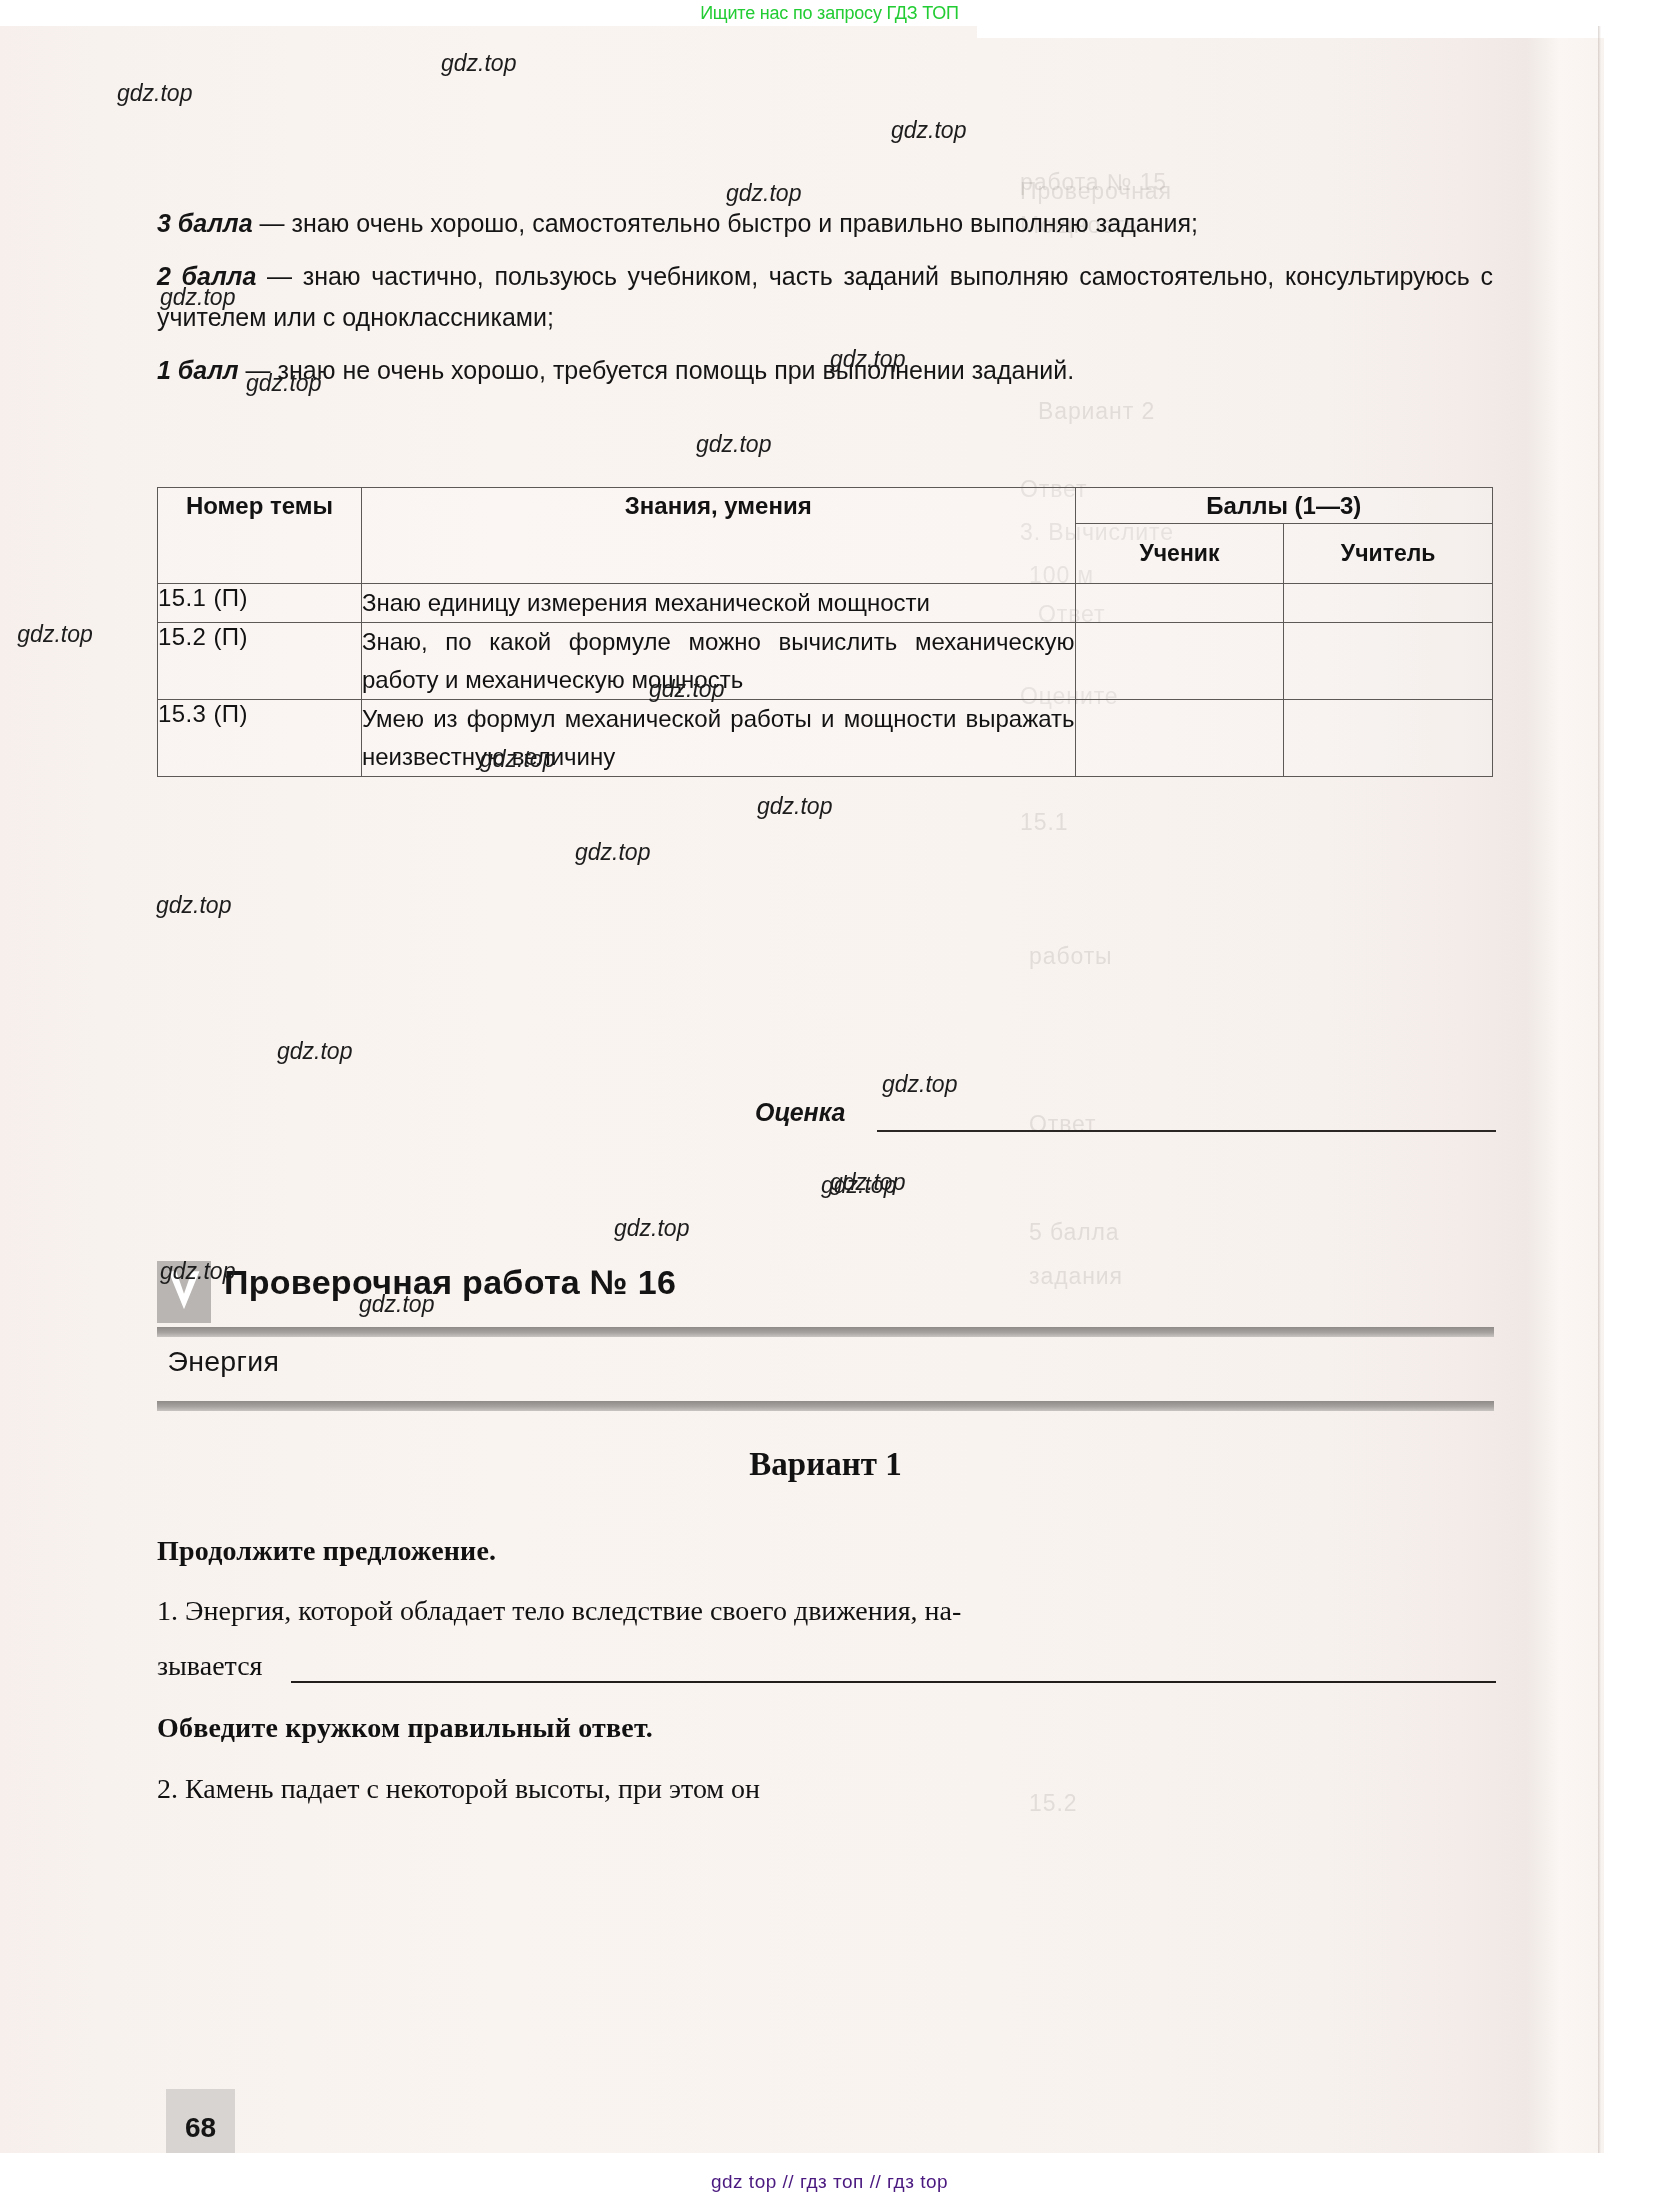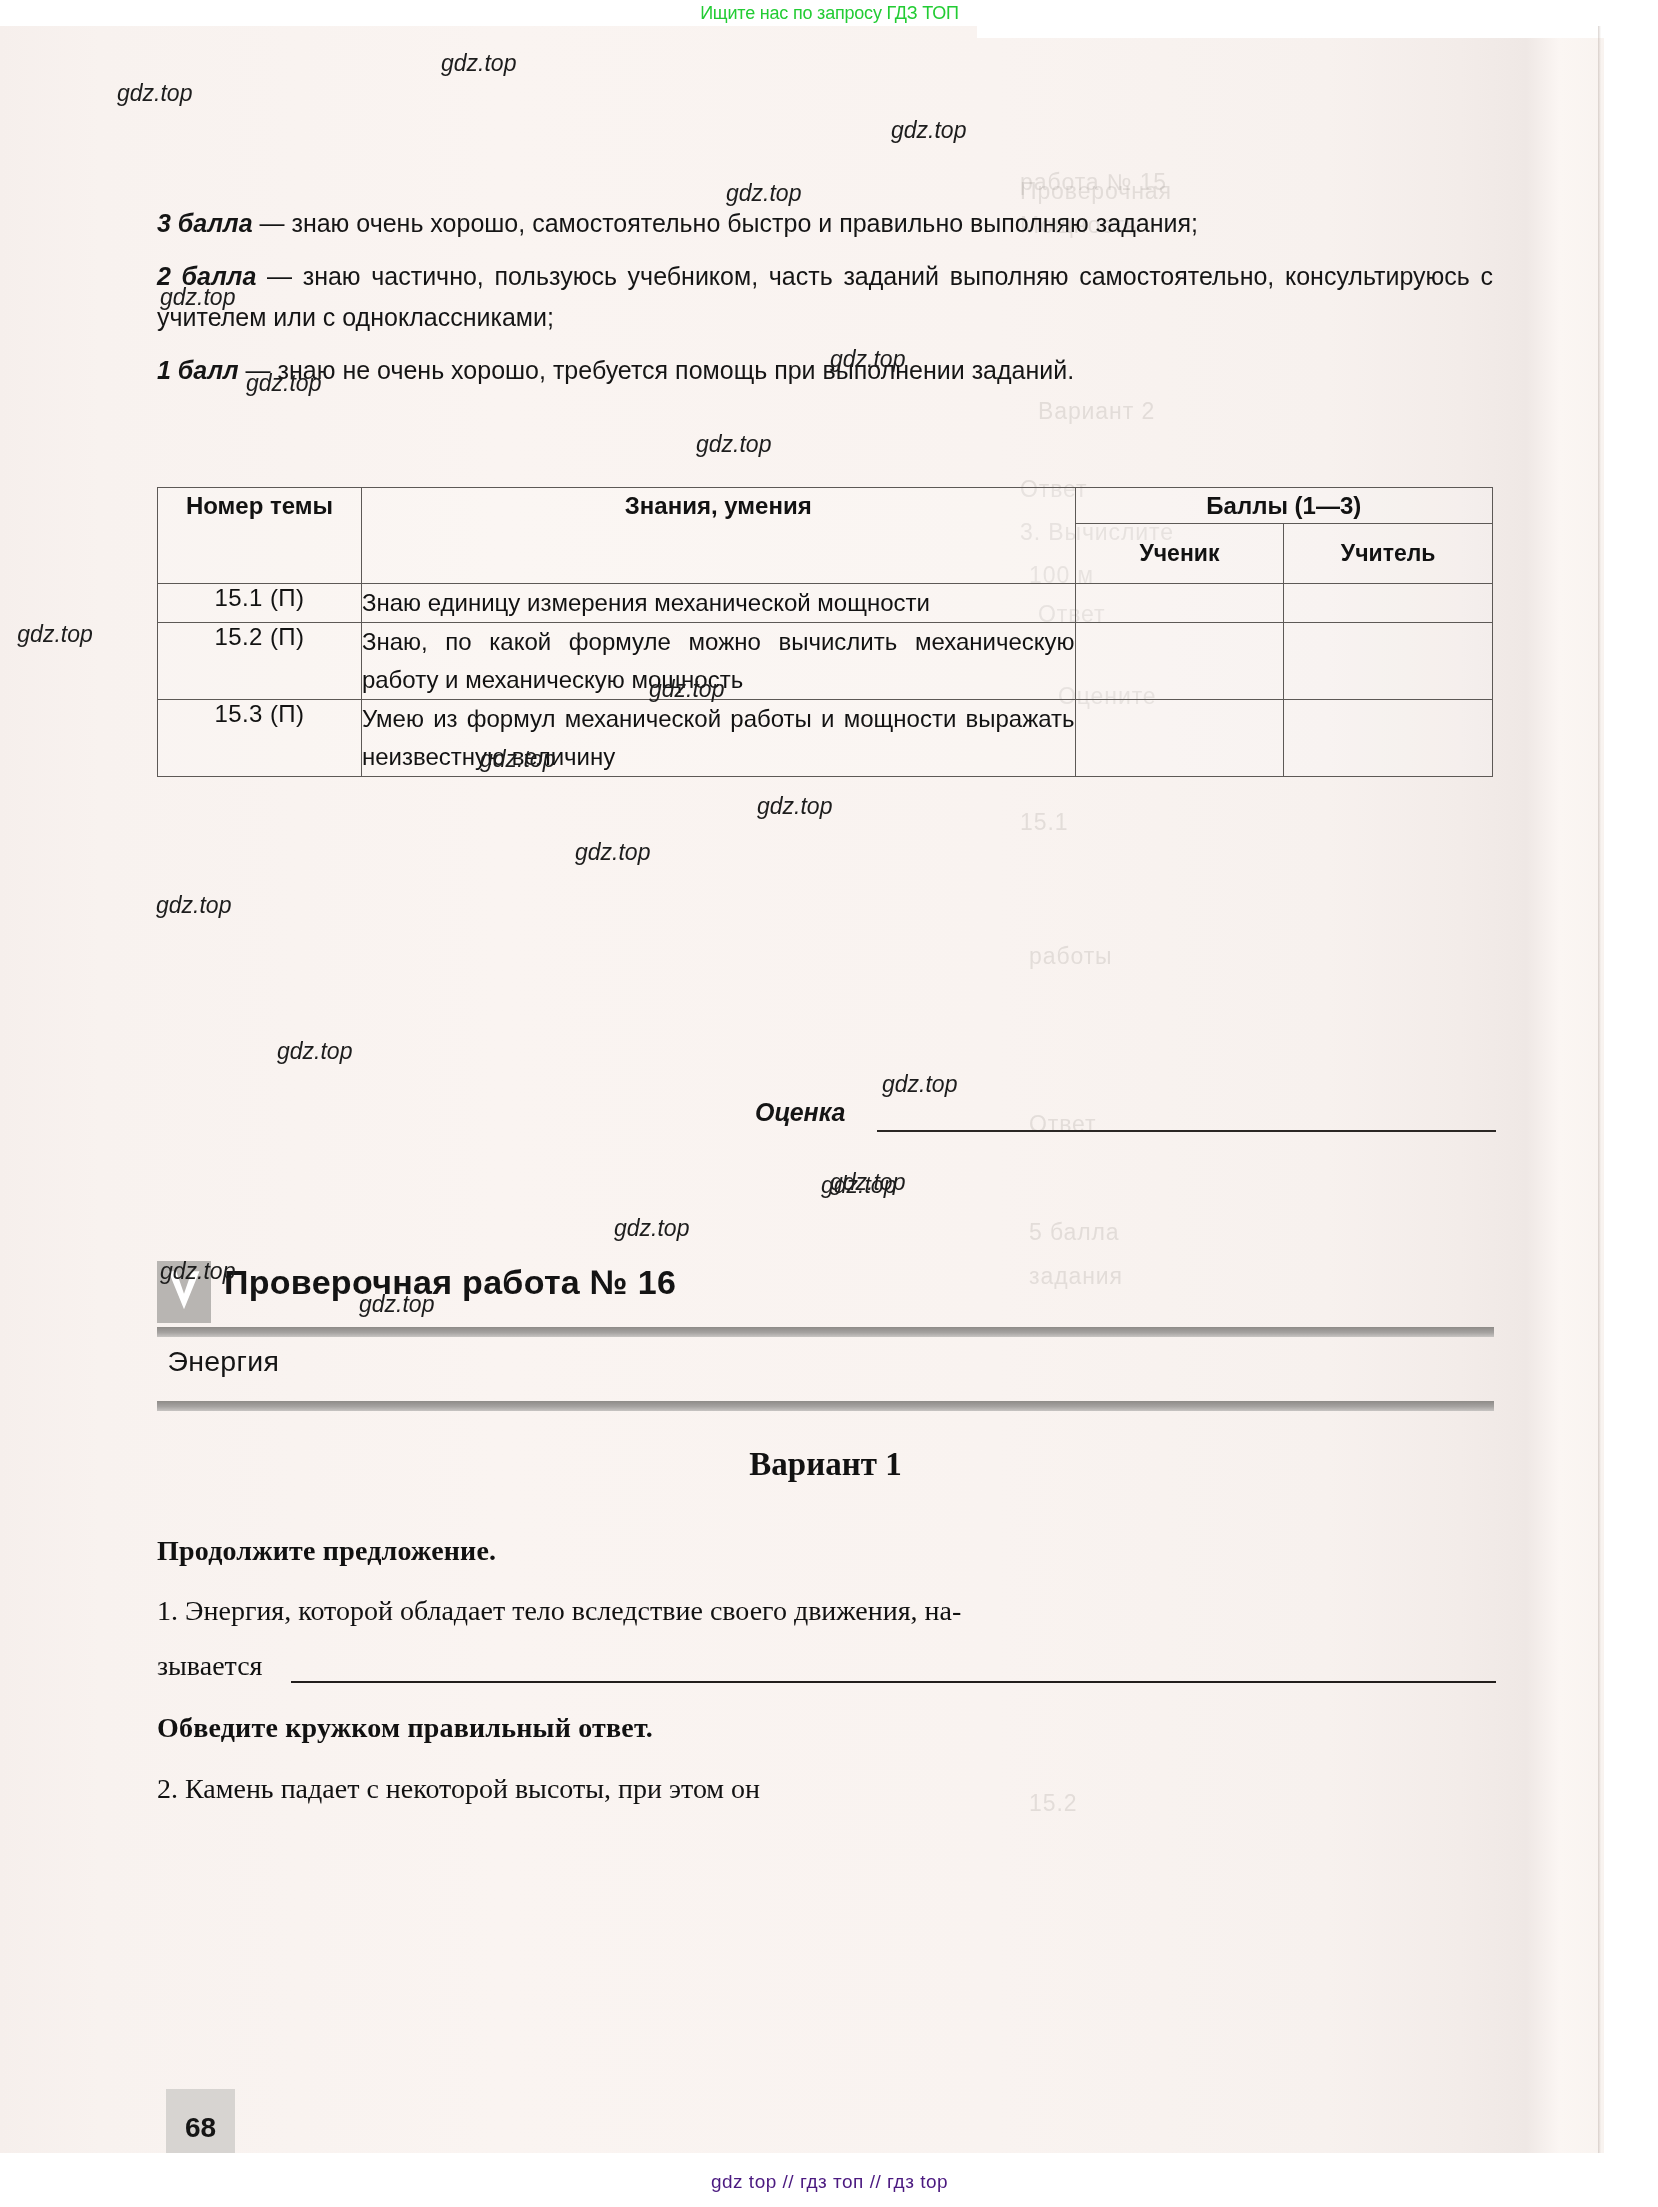--- a/index.html
+++ b/index.html
@@ -157,21 +157,20 @@
     line-height: 35px;
     padding: 15.6px 5.2px 15.6px 5.2px;
   }
   .th-cell.sub { font-size: 23px; padding: 12px 3.5px; }
   .col-num  { width: 128px; }
   .col-know { width: 448px; }
   .col-stu  { width: 131px; }
   .col-tea  { width: 131px; }
 
   .cell-num {
-    text-align: center;
     font-size: 24px;
     padding: 19px 3.5px 10.4px 3.5px;
     letter-spacing: 0.4px;
     white-space: nowrap;
   }
   .cell-know {
     font-size: 24px;
     line-height: 38px;
     padding: 15.6px 15.6px 19px 15.6px;
     text-align: justify;
@@ -391,21 +390,21 @@
   <div class="content">
 
     <div class="ghost" style="left:1020px; top:104px;margin-top:48px;">Проверочная</div>
     <div class="ghost" style="left:1020px; top:143px;">работа № 15</div>
     <div class="ghost" style="left:1020px; top:186px;">Мощность</div>
     <div class="ghost" style="left:1038px; top:372px;">Вариант 2</div>
     <div class="ghost" style="left:1020px; top:450px;">Ответ</div>
     <div class="ghost" style="left:1020px; top:493px;">3. Вычислите</div>
     <div class="ghost" style="left:1029px; top:536px;">100 м</div>
     <div class="ghost" style="left:1038px; top:575px;">Ответ</div>
-    <div class="ghost" style="left:1020px; top:657px;margin-left:38px;">Оцените</div>
+    <div class="ghost" style="left:1020px; top:657px;">Оцените</div>
     <div class="ghost" style="left:1020px; top:783px;">15.1</div>
     <div class="ghost" style="left:1029px; top:917px;">работы</div>
     <div class="ghost" style="left:1029px; top:1085px;">Ответ</div>
     <div class="ghost" style="left:1029px; top:1193px;">5 балла</div>
     <div class="ghost" style="left:1029px; top:1237px;">задания</div>
     <div class="ghost" style="left:1029px; top:1764px;">15.2</div>
 
 
     <div class="scale-block">
       <p class="scale-line">

